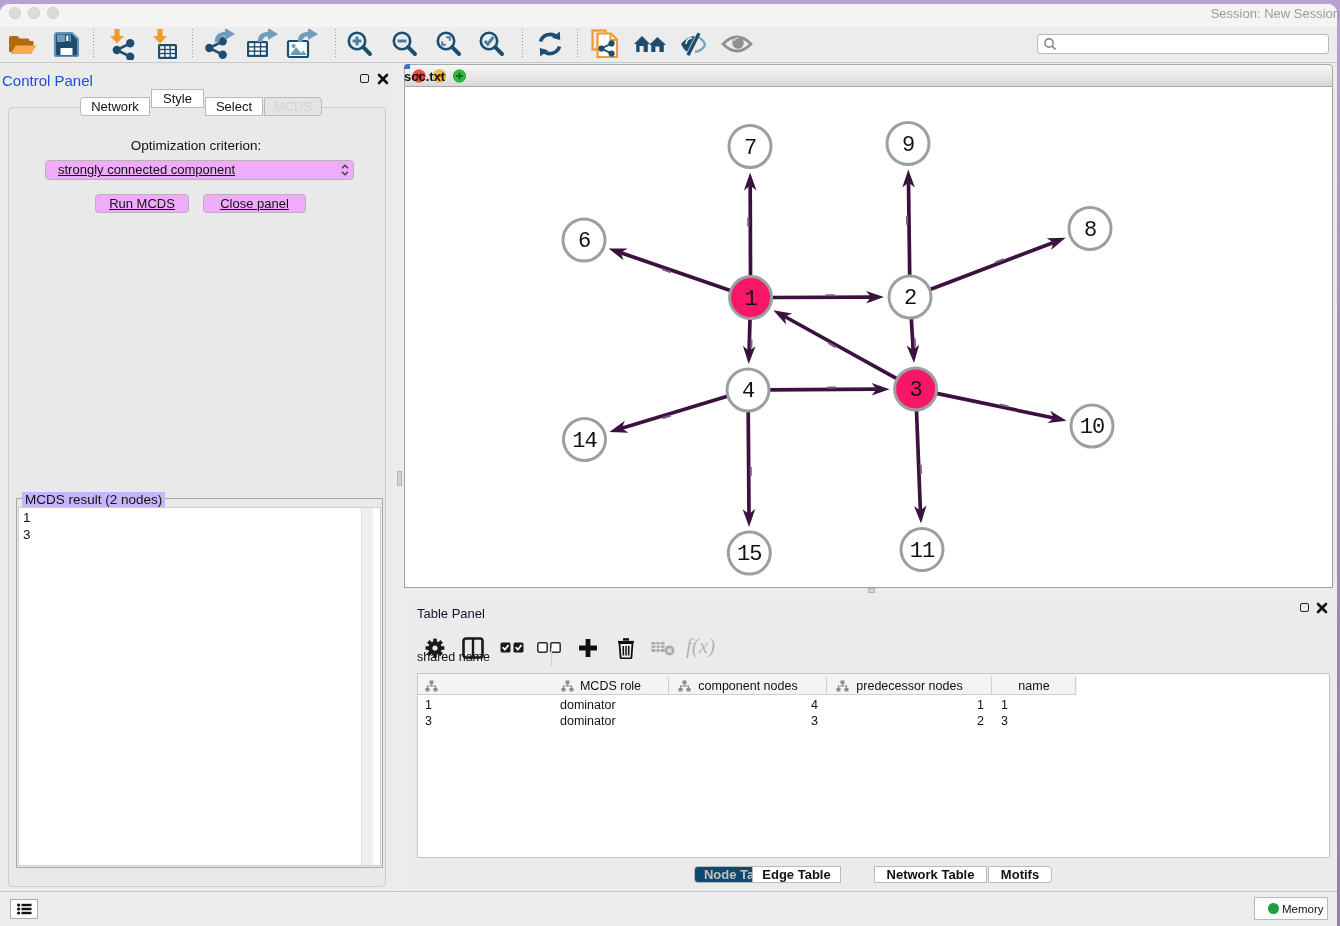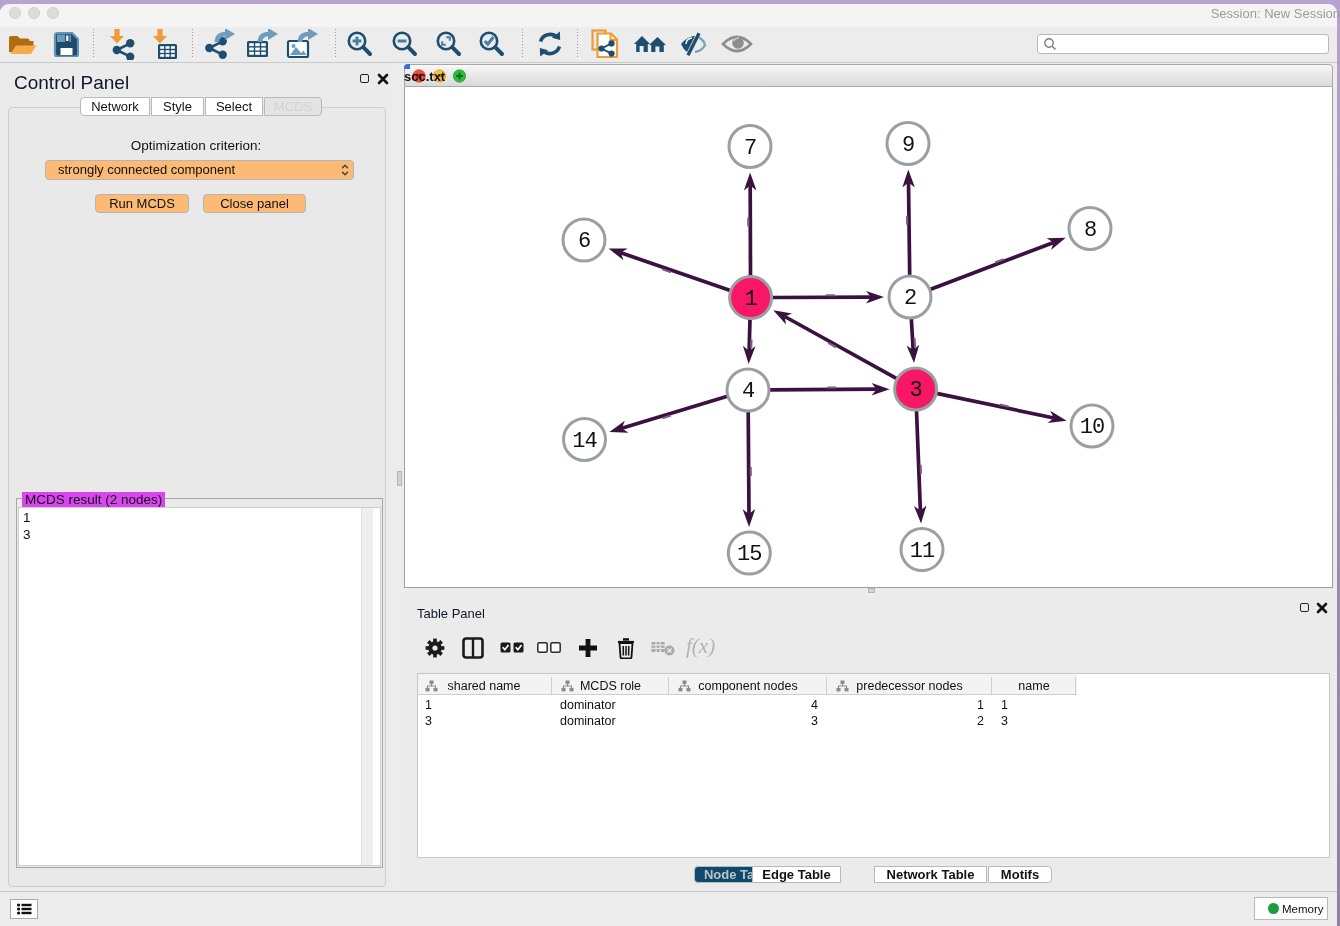--- a/index.html
+++ b/index.html
@@ -2,22 +2,22 @@
 <html><head><meta charset="utf-8"><style>
 * { margin:0; padding:0; box-sizing:border-box; }
 body { width:1340px; height:926px; overflow:hidden; position:relative;
        background:linear-gradient(180deg,#b7a2d2 0%,#a391b8 40%,#8f7fa0 100%);
        font-family:"Liberation Sans",sans-serif; }
 .win { position:absolute; left:0; top:4px; width:1337px; height:922px; background:#ececec;
         border-radius:9px 9px 0 0; }
 .tl { position:absolute; top:7px; width:12px; height:12px; border-radius:50%; background:#dcdcdc; border:1px solid #cfcfcf; }
 .tab { position:absolute; height:19px; background:#fff; border:1px solid #b9b9b9; color:#111;
         font-size:13px; text-align:center; line-height:17px; }
-.btn { position:absolute; background:#fdba74; border:1px solid #b5b5b5; border-radius:4px;
-        font-size:13px; color:#111; text-align:center; }
+.btn { position:absolute; background:#f0abfc; border:1px solid #b5b5b5; border-radius:4px;
+        font-size:13px; color:#111; text-align:center;text-decoration:underline; }
 </style></head>
 <body>
 <div class="win"></div>
 <div style="position:absolute;left:0;top:4px;width:1337px;height:23px;background:#f4f4f4;border-radius:9px 9px 0 0"></div>
 
 <div class="tl" style="left:9px"></div>
 <div class="tl" style="left:28px"></div>
 <div class="tl" style="left:47px"></div>
 <div style="position:absolute;left:0;top:6px;width:1340px;text-align:right;font-size:13px;color:#9b9b9b">Session: New Session</div>
 
@@ -144,46 +144,46 @@
 <div style="position:absolute;left:577px;top:29px;width:1px;height:30px;background:repeating-linear-gradient(#9a9a9a 0 1px,transparent 1px 3px)"></div>
 <div style="position:absolute;left:0;top:62px;width:1337px;height:1px;background:#c9c9c9"></div>
 
 <div style="position:absolute;left:1037px;top:34px;width:292px;height:20px;background:#fff;border:1px solid #b9b9b9;border-radius:3px"></div>
 <svg style="position:absolute;left:1043px;top:37px" width="14" height="14" viewBox="0 0 14 14">
  <circle cx="6" cy="6" r="4.2" fill="none" stroke="#7d7d7d" stroke-width="1.4"></circle>
  <line x1="9.2" y1="9.2" x2="12.5" y2="12.5" stroke="#7d7d7d" stroke-width="1.6"></line>
   </svg>
 
 <div style="position:absolute;left:0;top:63px;width:392px;height:828px;background:#ebebeb"></div>
-<div style="position:absolute;left:14px;top:72px;font-size:19px;color:#0f172a">Control Panel</div>
+<div style="position:absolute;left:2px;top:72px;font-size:15px;color:#1d4ed8">Control Panel</div>
 <div style="position:absolute;left:360px;top:74px;width:9px;height:9px;border:1.5px solid #222;border-radius:2px"></div>
 <svg style="position:absolute;left:377px;top:73px" width="12" height="12" viewBox="0 0 12 12">
  <path d="M2 2 L10 10 M10 2 L2 10" stroke="#111" stroke-width="2.6" stroke-linecap="round"></path>
   </svg>
 
 <div style="position:absolute;left:8px;top:107px;width:378px;height:780px;background:#e9e9e9;border:1px solid #cdcdcd;border-radius:4px"></div>
 
 <div class="tab" style="left:80px;top:97px;width:70px;border-radius:4px 0 0 4px">Network</div>
-<div class="tab" style="left:151px;top:97px;width:53px">Style</div>
+<div class="tab" style="left:151px;top:89px;width:53px">Style</div>
 <div class="tab" style="left:205px;top:97px;width:58px">Select</div>
 <div class="tab" style="left:264px;top:97px;width:58px;background:#e4e4e4;color:#ced3d8;border-radius:0 4px 4px 0">MCDS</div>
 
 <div style="position:absolute;left:0px;top:138px;width:392px;text-align:center;font-size:13.5px;color:#111">Optimization criterion:</div>
 <div class="btn" style="left:45px;top:160px;width:309px;height:20px;text-align:left;line-height:18px;padding-left:12px">strongly connected component</div>
 <svg style="position:absolute;left:340px;top:164px" width="10" height="12" viewBox="0 0 10 12">
  <path d="M2 4.2 L5 1.2 L8 4.2" fill="none" stroke="#444" stroke-width="1.5"></path>
  <path d="M2 7.8 L5 10.8 L8 7.8" fill="none" stroke="#444" stroke-width="1.5"></path>
   </svg>
 <div class="btn" style="left:95px;top:194px;width:94px;height:19px;line-height:17px">Run MCDS</div>
 <div class="btn" style="left:203px;top:194px;width:103px;height:19px;line-height:17px">Close panel</div>
 
 <div style="position:absolute;left:16px;top:498px;width:367px;height:370px;border:1px solid #a8a8a8"></div>
 <div style="position:absolute;left:18px;top:507px;width:363px;height:359px;background:#fff;border:1px solid #cfcfcf"></div>
 <div style="position:absolute;left:361px;top:508px;width:12px;height:357px;background:#efefef;border-left:1px solid #e2e2e2"></div>
-<div style="position:absolute;left:22px;top:492px;background:#d946ef;padding:0 3px;font-size:13.5px;color:#111">MCDS result (2 nodes)</div>
+<div style="position:absolute;left:22px;top:492px;background:#c4b5fd;padding:0 3px;font-size:13.5px;color:#111">MCDS result (2 nodes)</div>
 <div style="position:absolute;left:23px;top:510px;font-size:13.5px;line-height:16.5px;color:#111">1<br>3</div>
 
 <div style="position:absolute;left:397px;top:471px;width:5px;height:15px;background:#d2d2d2;border:1px solid #b5b5b5"></div>
 <div style="position:absolute;left:868px;top:588px;width:7px;height:5px;background:#d2d2d2;border:1px solid #b5b5b5"></div>
 
 <div style="position:absolute;left:404px;top:64px;width:929px;height:23px;background:linear-gradient(#f8f8f8,#d9d9d9);border:1px solid #a8a8a8;border-radius:4px 4px 0 0"></div>
 <div style="position:absolute;left:404px;top:64px;width:6px;height:5px;background:#3b6fd4;border-radius:4px 0 0 0"></div>
 <svg style="position:absolute;left:412px;top:69px" width="54" height="14" viewBox="0 0 54 14">
  <circle cx="7" cy="7" r="6.2" fill="#ee4f44" stroke="#d33a30" stroke-width="0.8"></circle>
  <path d="M4.6 4.6 l4.8 4.8 M9.4 4.6 l-4.8 4.8" stroke="#8e1b12" stroke-width="1.7"></path>
@@ -309,21 +309,21 @@
     <line x1="0.5" y1="8.4" x2="13.5" y2="8.4" stroke="#e9e9e9" stroke-width="1.2"></line>
     <line x1="5" y1="2" x2="5" y2="12" stroke="#e9e9e9" stroke-width="1.2"></line>
     <line x1="9.2" y1="2" x2="9.2" y2="12" stroke="#e9e9e9" stroke-width="1.2"></line>
     <circle cx="18.5" cy="10.5" r="5" fill="#a9a9a9"></circle>
     <path d="M16.5 8.5 l4 4 M20.5 8.5 l-4 4" stroke="#e9e9e9" stroke-width="1.6"></path>
   </svg>
 <div style="position:absolute;left:686px;top:634px;width:34px;font:italic 21px 'Liberation Serif',serif;color:#b3b3b3">f(x)</div>
 
 <div style="position:absolute;left:417px;top:673px;width:913px;height:185px;background:#fff;border:1px solid #c6c6c6"></div>
 <div style="position:absolute;left:418px;top:674px;width:659px;height:21px;background:#f3f3f3;border-bottom:1px solid #cfcfcf"></div>
-<div style="position:absolute;left:417px;top:677px;width:135px;height:18px;border-right:1px solid #cfcfcf;text-align:center;font-size:12.5px;line-height:18px;color:#111">shared name</div>
+<div style="position:absolute;left:417px;top:648px;width:135px;height:18px;border-right:1px solid #cfcfcf;font-size:12.5px;line-height:18px;color:#111">shared name</div>
 <svg style="position:absolute;left:425px;top:680px" width="13" height="12" viewBox="0 0 13 12">
     <rect x="4.5" y="0.5" width="4" height="3.4" fill="#8a8a8a"></rect>
     <path d="M6.5 4 v2 M2.5 8 v-2 h8 v2" stroke="#8a8a8a" stroke-width="1.2" fill="none"></path>
     <rect x="0.5" y="8" width="4" height="3.4" fill="#8a8a8a"></rect>
     <rect x="8.5" y="8" width="4" height="3.4" fill="#8a8a8a"></rect>
   </svg>
 <div style="position:absolute;left:553px;top:677px;width:116px;height:18px;border-right:1px solid #cfcfcf;text-align:center;font-size:12.5px;line-height:18px;color:#111">MCDS role</div>
 <svg style="position:absolute;left:561px;top:680px" width="13" height="12" viewBox="0 0 13 12">
     <rect x="4.5" y="0.5" width="4" height="3.4" fill="#8a8a8a"></rect>
     <path d="M6.5 4 v2 M2.5 8 v-2 h8 v2" stroke="#8a8a8a" stroke-width="1.2" fill="none"></path>

